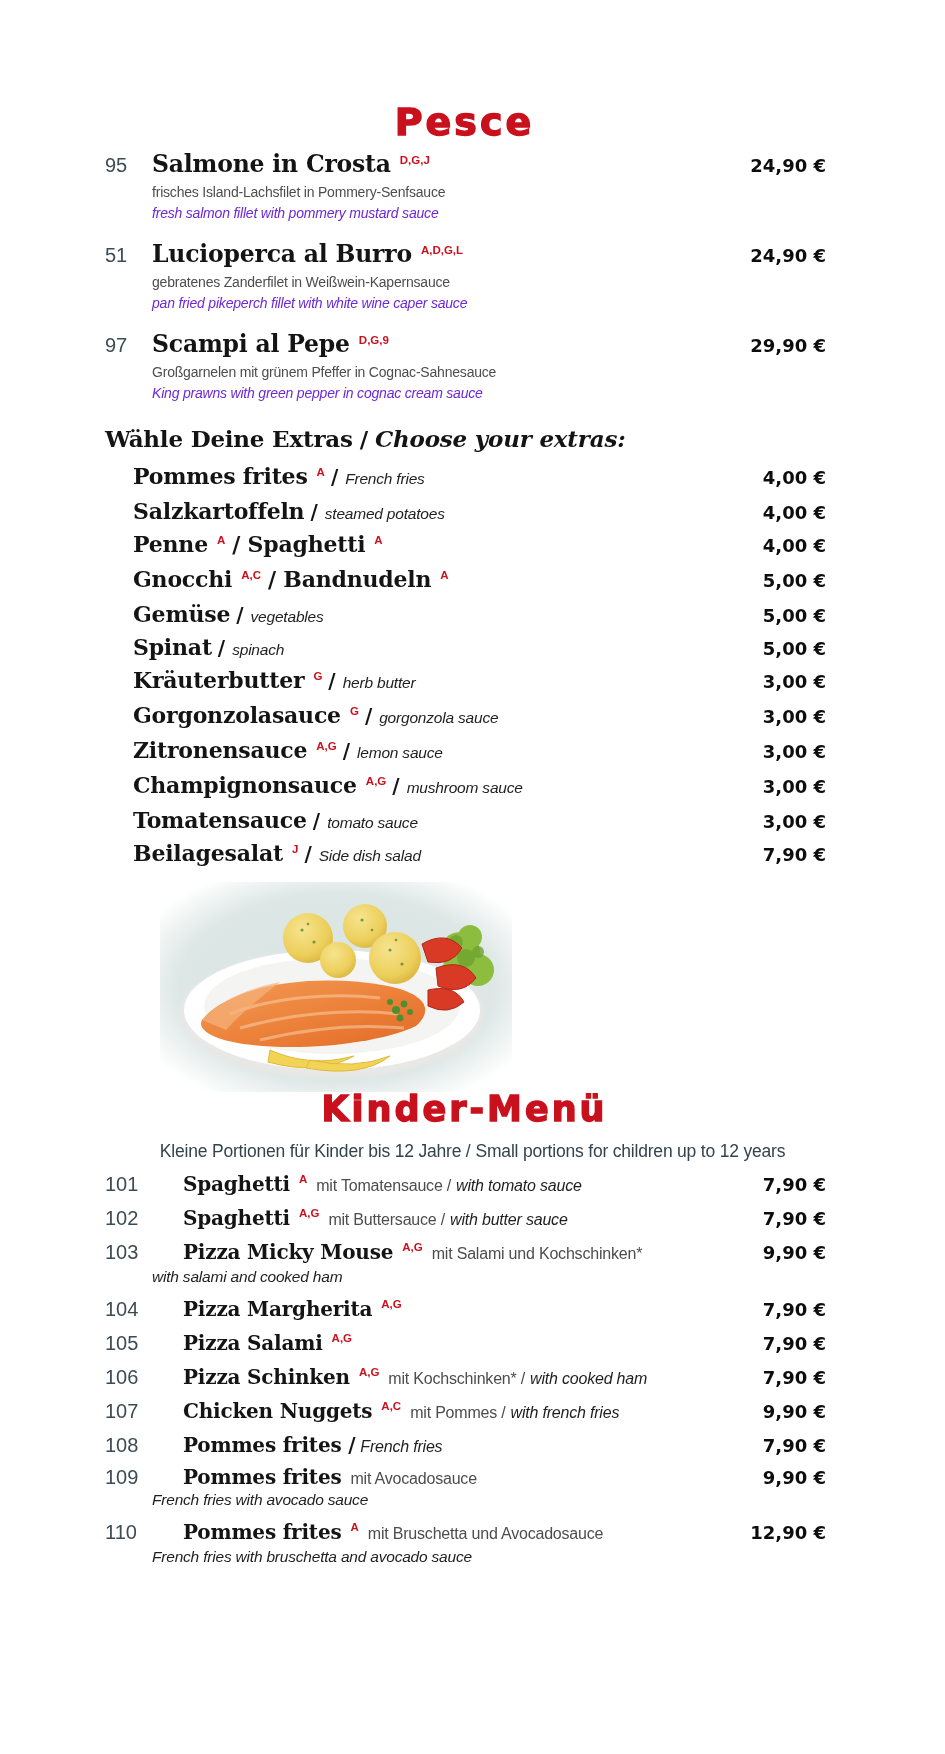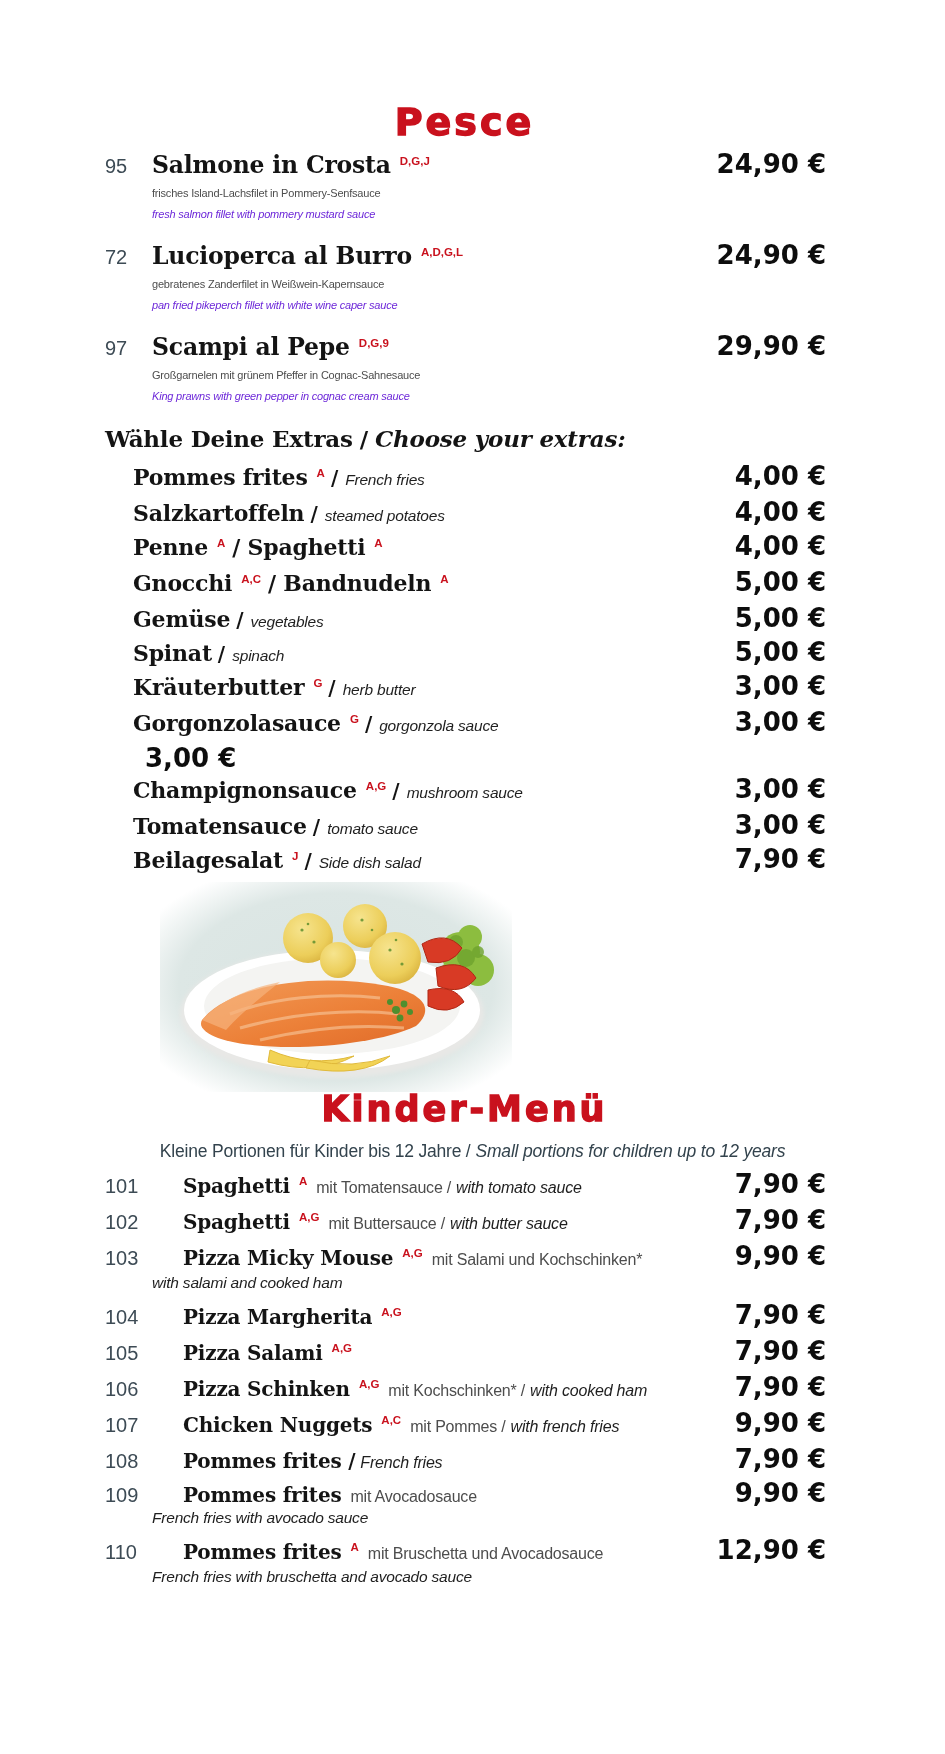--- a/index.html
+++ b/index.html
@@ -16,38 +16,38 @@
     color:#c9111d;letter-spacing:3px;
     -webkit-text-stroke:1.4px #c9111d;
   }
   #pesce-title{top:102px;font-size:38px;line-height:40px;}
   #kinder-title{top:1089px;font-size:35px;line-height:40px;}
 
   
   .t-slab{font-family:"DejaVu Serif",serif;font-weight:bold;color:#141414;}
   .price{
     font-family:"DejaVu Sans",sans-serif;font-weight:bold;
-    font-size:26px;color:#0d0d0d;flex:none;margin-left:12px;white-space:nowrap;
+    font-size:18px;color:#0d0d0d;flex:none;margin-left:12px;white-space:nowrap;
   }
   .alg{
     color:#c9111d;font-family:"Liberation Sans",sans-serif;font-weight:bold;
     font-size:11.5px;position:relative;top:-8px;margin-left:9px;letter-spacing:0;
   }
   .num{
     width:47px;flex:none;font-size:20px;color:#3d4b55;
     font-family:"Liberation Sans",sans-serif;
   }
 
   
   #pesce-items{position:absolute;top:150px;left:105px;width:721px;}
   .m-item{margin-bottom:16px;}
   .m-row{display:flex;align-items:baseline;line-height:28px;}
   .m-left{flex:1;}
   .m-name{font-size:23.5px;letter-spacing:-0.2px;}
-  .m-desc{margin-left:47px;font-size:11px;line-height:21px;letter-spacing:-0.2px;}
+  .m-desc{margin-left:47px;font-size:14px;line-height:21px;letter-spacing:-0.2px;}
   .m-desc.de{color:#4d4d4d;}
   .m-desc.en{color:#6d28d9;font-style:italic;}
 
   
   #extras{position:absolute;top:424px;left:105px;width:721px;}
   .x-heading{font-size:23px;line-height:30px;letter-spacing:-0.2px;}
   .x-heading .xh-sep{margin:0 7px;font-family:"DejaVu Serif",serif;font-weight:bold;}
   .x-heading .xh-en{font-style:italic;}
   .x-rows{margin-top:7px;}
   .x-row{display:flex;align-items:baseline;line-height:31px;padding-left:28px;gap:21px;}
@@ -58,21 +58,21 @@
   .x-en{font-size:15.5px;font-style:italic;color:#1f1f1f;letter-spacing:-0.2px;}
 
   
   #photo{position:absolute;left:160px;top:882px;width:352px;height:210px;}
 
   
   #kinder-sub{
     position:absolute;top:1140px;left:0;right:0;text-align:center;
     font-size:17.5px;color:#33434d;letter-spacing:-0.2px;line-height:22px;
   }
-  #kinder-sub .ks-en{font-style:italic;margin-left:5px;}
+  #kinder-sub .ks-en{margin-left:5px;}
   #kinder-items{position:absolute;top:1169px;left:105px;width:721px;}
   .k-row{display:flex;align-items:baseline;line-height:31px;gap:31px;}
   .k-left{flex:1;}
   .k-name{font-size:20px;letter-spacing:-0.2px;}
   .k-mid{font-size:16px;color:#4d4d4d;margin-left:9px;letter-spacing:-0.2px;}
   .k-en{font-size:16px;font-style:italic;color:#1f1f1f;margin-left:5px;letter-spacing:-0.2px;}
   .k-desc2{
     margin-left:47px;font-size:15.5px;font-style:italic;color:#1f1f1f;
     line-height:21px;margin-top:-5px;margin-bottom:7px;letter-spacing:-0.2px;
   }
@@ -91,21 +91,21 @@
           <span class="num">95</span>
           <span class="m-left"><span class="m-name t-slab">Salmone in Crosta</span><span class="alg">D,G,J</span></span>
           <span class="price">24,90 €</span>
         </div>
         <div class="m-desc de auto-hide">frisches Island-Lachsfilet in Pommery-Senfsauce</div>
         <div class="m-desc en auto-hide">fresh salmon fillet with pommery mustard sauce</div>
       </div>
 
       <div class="m-item">
         <div class="m-row">
-          <span class="num">72</span>
+          <span class="num">51</span>
           <span class="m-left"><span class="m-name t-slab">Lucioperca al Burro</span><span class="alg">A,D,G,L</span></span>
           <span class="price">24,90 €</span>
         </div>
         <div class="m-desc de auto-hide">gebratenes Zanderfilet in Weißwein-Kapernsauce</div>
         <div class="m-desc en auto-hide">pan fried pikeperch fillet with white wine caper sauce</div>
       </div>
 
       <div class="m-item">
         <div class="m-row">
           <span class="num">97</span>
@@ -157,20 +157,21 @@
           <span class="x-left"><span class="x-name t-slab">Kräuterbutter</span><span class="alg">G</span><span class="x-slash">/</span><span class="x-en">herb butter</span></span>
           <span class="price">3,00 €</span>
         </div>
 
         <div class="x-row">
           <span class="x-left"><span class="x-name t-slab">Gorgonzolasauce</span><span class="alg">G</span><span class="x-slash">/</span><span class="x-en">gorgonzola sauce</span></span>
           <span class="price">3,00 €</span>
         </div>
 
         <div class="x-row">
+          <span class="x-left"><span class="x-name t-slab">Zitronensauce</span><span class="alg">A,G</span><span class="x-slash">/</span><span class="x-en">lemon sauce</span></span>
           <span class="price">3,00 €</span>
         </div>
 
         <div class="x-row">
           <span class="x-left"><span class="x-name t-slab">Champignonsauce</span><span class="alg">A,G</span><span class="x-slash">/</span><span class="x-en">mushroom sauce</span></span>
           <span class="price">3,00 €</span>
         </div>
 
         <div class="x-row">
           <span class="x-left"><span class="x-name t-slab">Tomatensauce</span><span class="x-slash">/</span><span class="x-en">tomato sauce</span></span>

